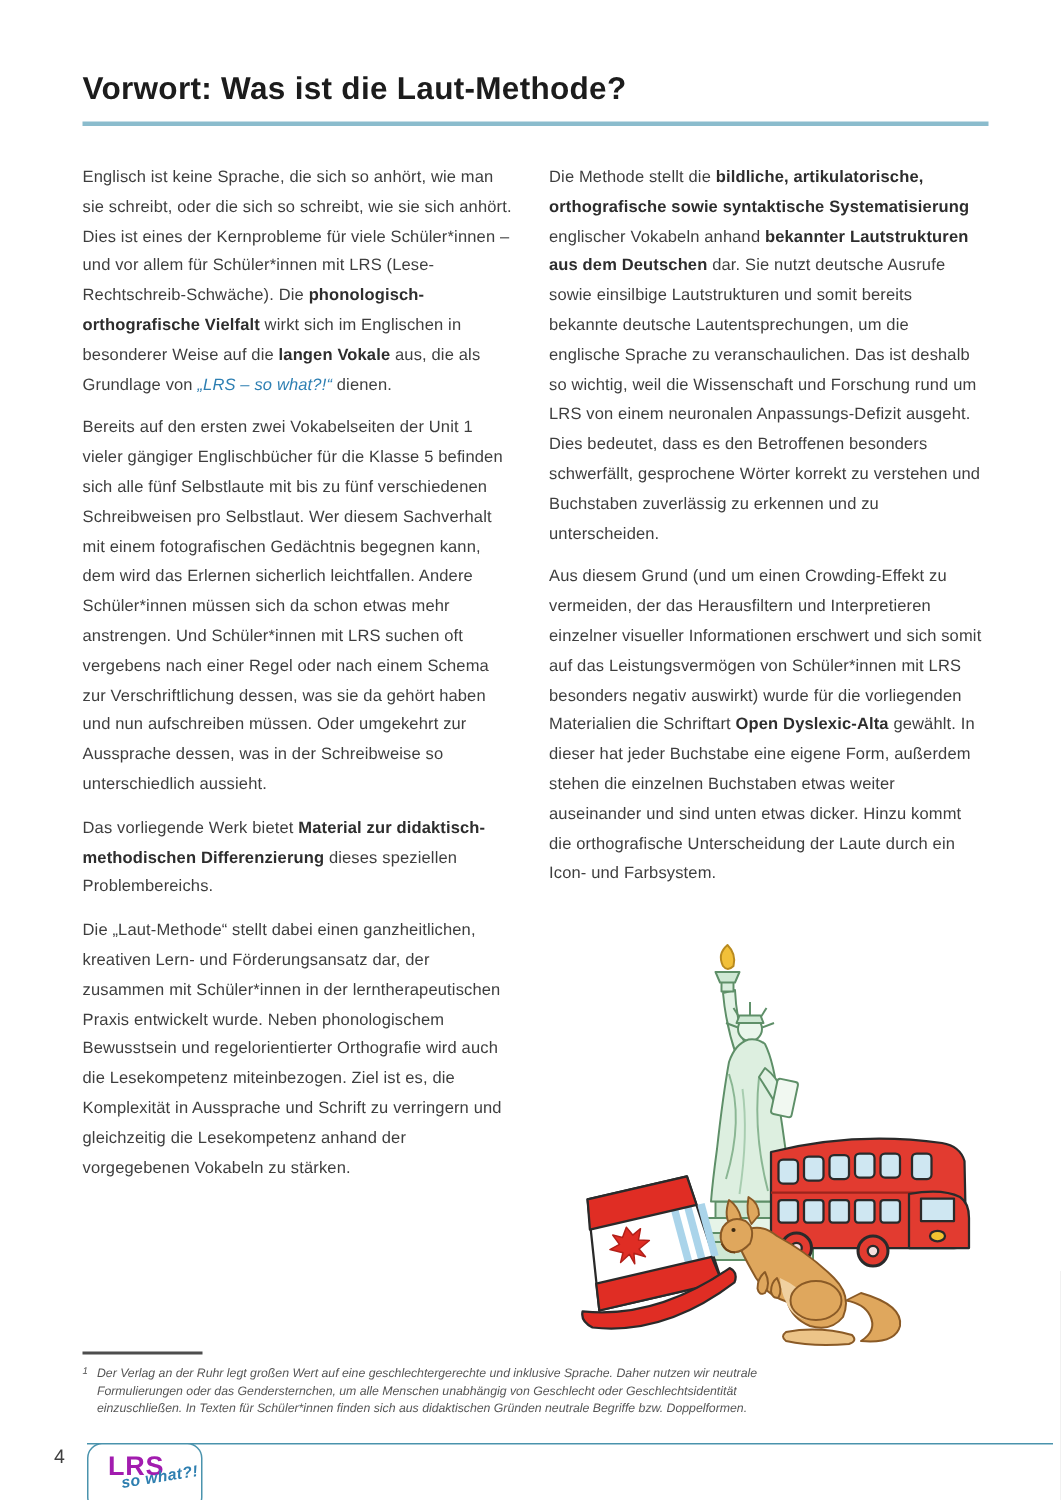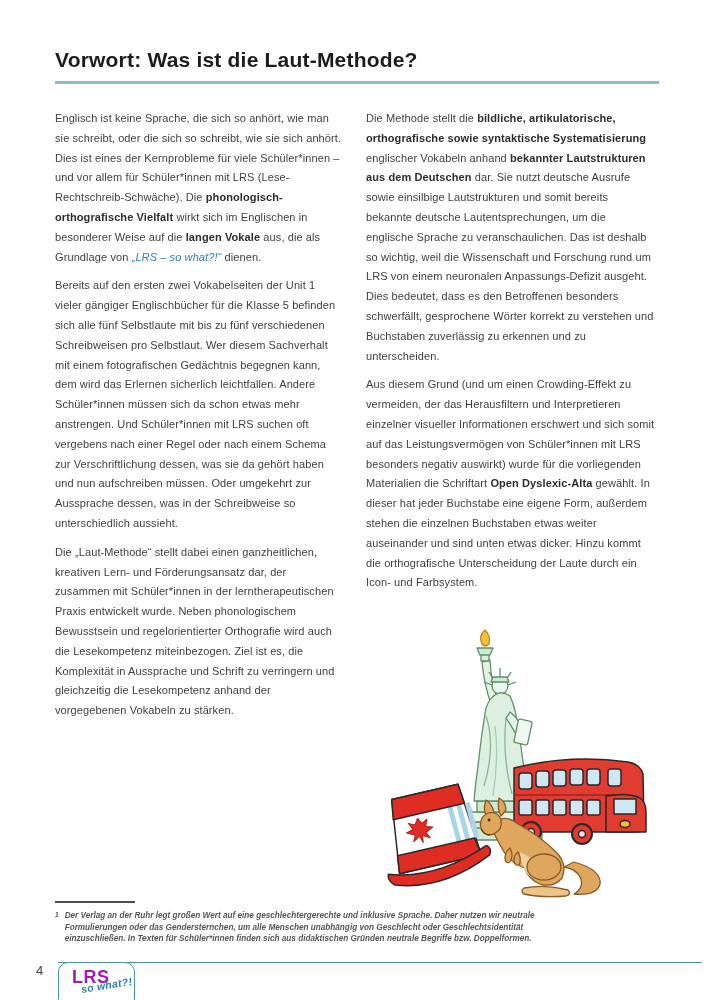--- a/index.html
+++ b/index.html
@@ -43,21 +43,21 @@
   }
   
   .footnote{
     position:absolute;left:55px;top:901px;width:585px;
   }
   .footnote-rule{
     width:80px;border:0;border-top:2px solid #4d4d4d;margin:0 0 7px 0;
   }
   .footnote-body{
     display:flex;gap:6px;
-    font-size:8.2px;line-height:11.5px;font-style:italic;color:#555555;font-weight:bold;
+    font-size:8.2px;line-height:11.5px;font-style:italic;color:#555555;
   }
   .footnote-marker{
     font-size:6.5px;position:relative;top:-1px;flex:0 0 auto;
   }
   .footnote-text{max-width:470px;}
   
   .footer-line{
     position:absolute;left:58px;right:5px;top:962px;
     border-top:1.6px solid #4a93ad;
   }
@@ -91,20 +91,21 @@
 <div class="page">
 
   <div class="header">
     <h1 class="title">Vorwort: Was ist die Laut-Methode?</h1>
   </div>
 
   <div class="columns">
     <div class="col">
       <p class="para"><span>Englisch ist keine Sprache, die sich so anhört, wie man sie schreibt, oder die sich so schreibt, wie sie sich anhört. Dies ist eines der Kernprobleme für viele Schüler*innen – und vor allem für Schüler*innen mit LRS (Lese-Rechtschreib-Schwäche). Die </span><span class="b">phonologisch-orthografische Vielfalt</span><span> wirkt sich im Englischen in besonderer Weise auf die </span><span class="b">langen Vokale</span><span> aus, die als Grundlage von </span><span class="i accent">„LRS – so what?!“</span><span> dienen.</span></p>
       <p class="para"><span>Bereits auf den ersten zwei Vokabelseiten der Unit 1 vieler gängiger Englischbücher für die Klasse 5 befinden sich alle fünf Selbstlaute mit bis zu fünf verschiedenen Schreibweisen pro Selbstlaut. Wer diesem Sachverhalt mit einem fotografischen Gedächtnis begegnen kann, dem wird das Erlernen sicherlich leichtfallen. Andere Schüler*innen müssen sich da schon etwas mehr anstrengen. Und Schüler*innen mit LRS suchen oft vergebens nach einer Regel oder nach einem Schema zur Verschriftlichung dessen, was sie da gehört haben und nun aufschreiben müssen. Oder umgekehrt zur Aussprache dessen, was in der Schreibweise so unterschiedlich aussieht.</span></p>
+      <p class="para"><span>Das vorliegende Werk bietet </span><span class="b">Material zur didaktisch-methodischen Differenzierung</span><span> dieses speziellen Problembereichs.</span></p>
       <p class="para"><span>Die „Laut-Methode“ stellt dabei einen ganzheitlichen, kreativen Lern- und Förderungsansatz dar, der zusammen mit Schüler*innen in der lerntherapeutischen Praxis entwickelt wurde. Neben phonologischem Bewusstsein und regelorientierter Orthografie wird auch die Lesekompetenz miteinbezogen. Ziel ist es, die Komplexität in Aussprache und Schrift zu verringern und gleichzeitig die Lesekompetenz anhand der vorgegebenen Vokabeln zu stärken.</span></p>
     </div>
     <div class="col">
       <p class="para"><span>Die Methode stellt die </span><span class="b">bildliche, artikulatorische, orthografische sowie syntaktische Systematisierung</span><span> englischer Vokabeln anhand </span><span class="b">bekannter Lautstrukturen aus dem Deutschen</span><span> dar. Sie nutzt deutsche Ausrufe sowie einsilbige Lautstrukturen und somit bereits bekannte deutsche Lautentsprechungen, um die englische Sprache zu veranschaulichen. Das ist deshalb so wichtig, weil die Wissenschaft und Forschung rund um LRS von einem neuronalen Anpassungs-Defizit ausgeht. Dies bedeutet, dass es den Betroffenen besonders schwerfällt, gesprochene Wörter korrekt zu verstehen und Buchstaben zuverlässig zu erkennen und zu unterscheiden.</span></p>
       <p class="para"><span>Aus diesem Grund (und um einen Crowding-Effekt zu vermeiden, der das Herausfiltern und Interpretieren einzelner visueller Informationen erschwert und sich somit auf das Leistungsvermögen von Schüler*innen mit LRS besonders negativ auswirkt) wurde für die vorliegenden Materialien die Schriftart </span><span class="b">Open Dyslexic-Alta</span><span> gewählt. In dieser hat jeder Buchstabe eine eigene Form, außerdem stehen die einzelnen Buchstaben etwas weiter auseinander und sind unten etwas dicker. Hinzu kommt die orthografische Unterscheidung der Laute durch ein Icon- und Farbsystem.</span></p>
     </div>
   </div>
 
   <div class="illustration">
     <svg width="322" height="282" viewBox="0 0 322 282" xmlns="http://www.w3.org/2000/svg">

